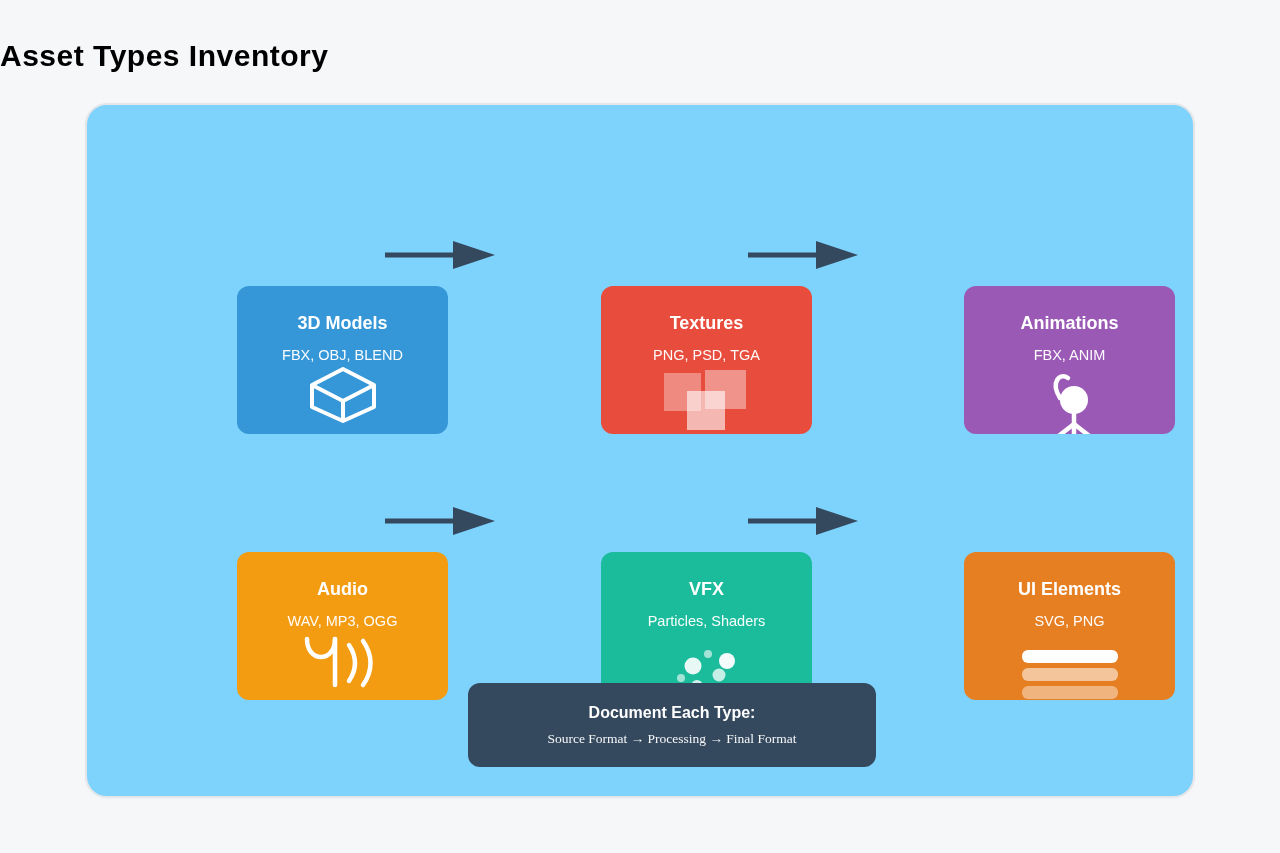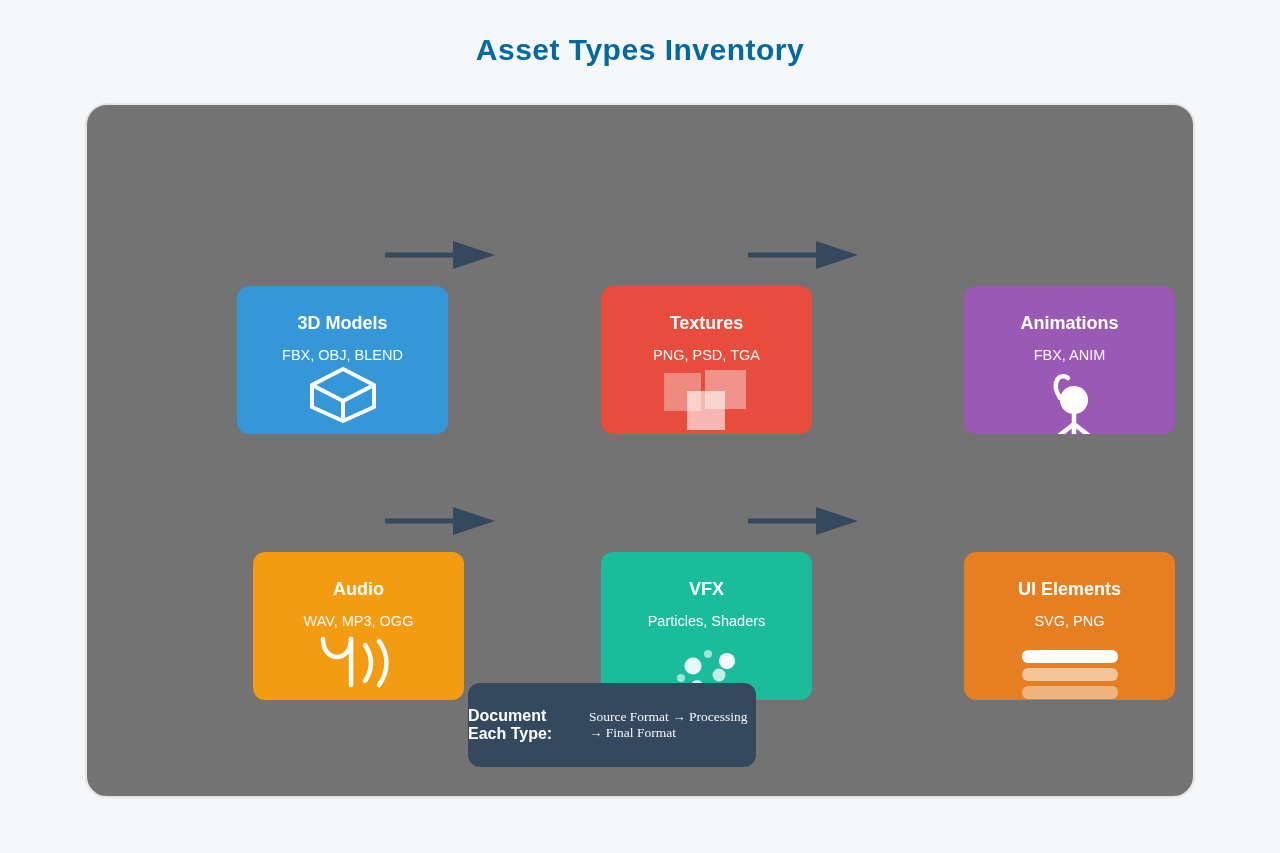--- a/index.html
+++ b/index.html
@@ -6,30 +6,29 @@
   body{
     font-family:"Liberation Sans", sans-serif;
     background:var(--page-bg,#f6f7f9);
   }
   .page{
     position:relative;
     width:1280px;height:853px;
     overflow:hidden;
   }
   .page-title{
-    position:absolute;top:33px;left:0;width:100%;
-    text-align:center;
+    position:absolute;top:39px;left:0;width:100%;
     font-size:30px;font-weight:bold;
-    color:#0369a1;
+    color:#000000;
     letter-spacing:0.5px;
   }
   .panel{
     position:absolute;left:85px;top:103px;
     width:1110px;height:695px;
-    background:#737373;
+    background:#7dd3fc;
     border:2px solid #e4e5e8;
     border-radius:22px;
     box-sizing:border-box;
     box-shadow:0 1px 3px rgba(0,0,0,0.03);
   }
   .asset-card{
     position:absolute;
     width:211px;height:148px;
     border-radius:12px;
     display:flex;flex-direction:column;align-items:center;
@@ -47,37 +46,37 @@
     color:rgba(255,255,255,0.97);
     text-align:left;
   }
   .card-icon{
     margin-top:auto;
     display:flex;justify-content:center;
   }
   .pos-c1{left:150px;top:181px;}
   .pos-c2{left:514px;top:181px;}
   .pos-c3{left:877px;top:181px;}
-  .pos-c4{left:150px;top:447px;margin-left:16px;}
+  .pos-c4{left:150px;top:447px;}
   .pos-c5{left:514px;top:447px;}
   .pos-c6{left:877px;top:447px;}
   .arrow{position:absolute;width:114px;height:32px;}
   .arrow line{stroke:var(--arrow,#34495e);stroke-width:5;}
   .arrow polygon{fill:var(--arrow,#34495e);}
   .pos-a1{left:383px;top:239px;}
   .pos-a2{left:746px;top:239px;}
   .pos-a3{left:383px;top:505px;}
   .pos-a4{left:746px;top:505px;}
   .note-box{
     position:absolute;left:468px;top:683px;
-    width:288px;height:84px;
+    width:408px;height:84px;
     border-radius:12px;
     background:var(--note-bg,#34495e);
     color:#ffffff;
-    display:flex;flex-direction:row;align-items:center;justify-content:center;
+    display:flex;flex-direction:column;align-items:center;justify-content:center;
     gap:9px;
   }
   .note-title{font-size:16px;font-weight:bold;}
   .note-subtitle{font-size:13.5px;color:rgba(255,255,255,0.96);font-family:Liberation Serif, serif;}
   svg{display:block;}
 </style>
 </head>
 <body>
 
 <div class="page">

